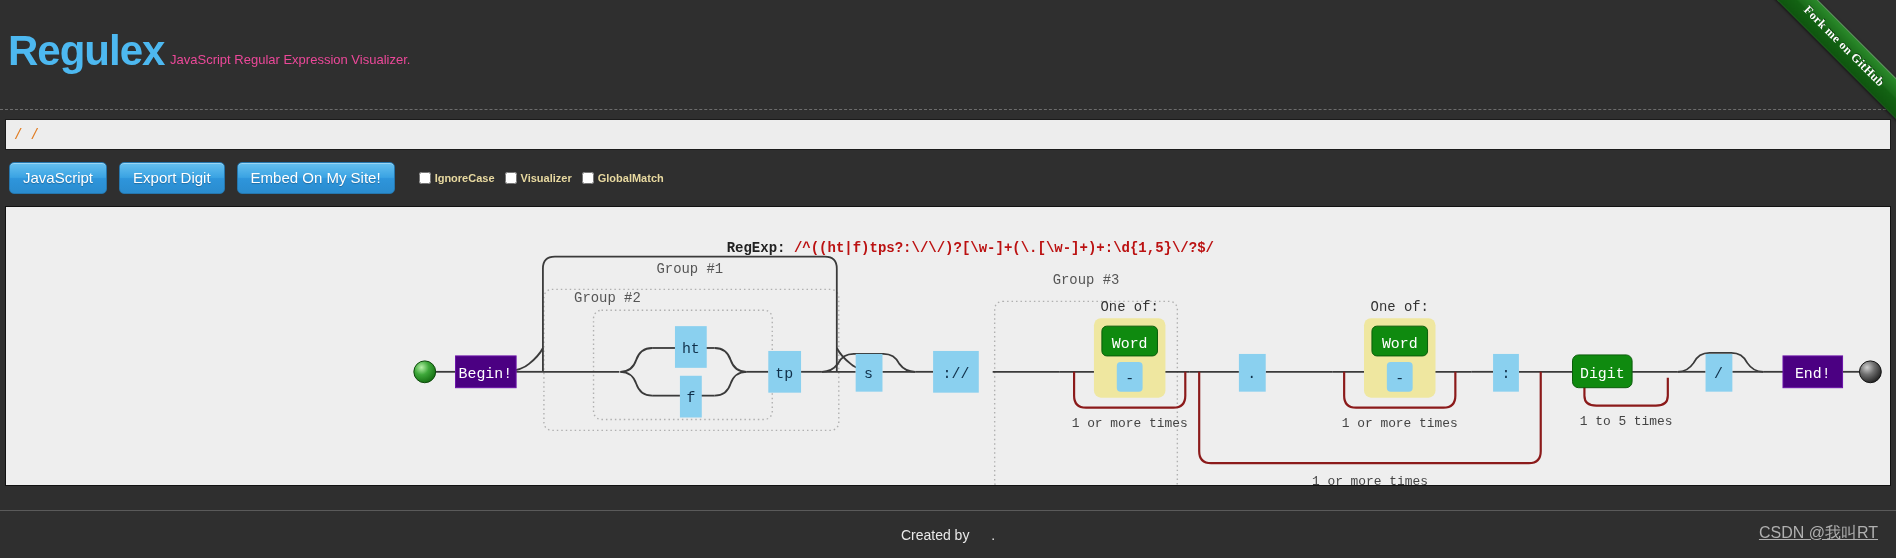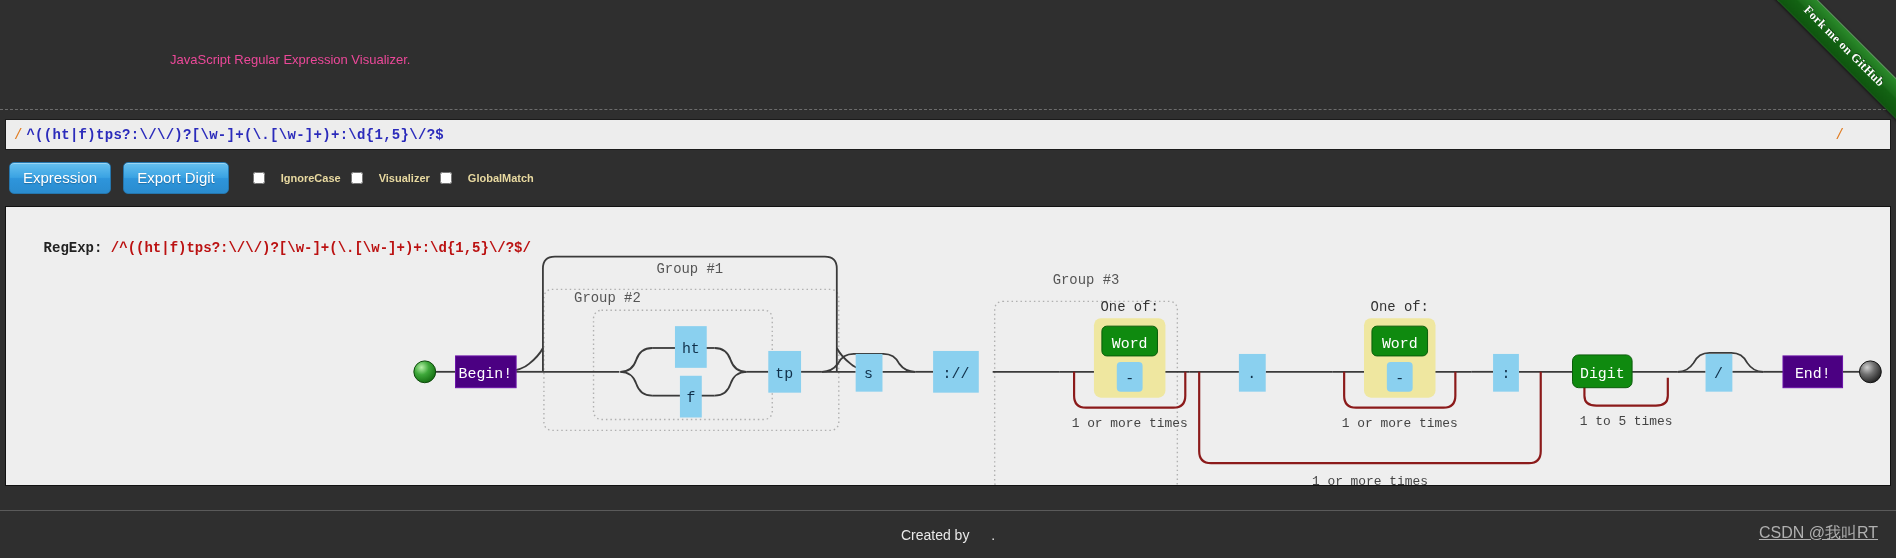--- a/index.html
+++ b/index.html
@@ -87,40 +87,40 @@
     border-radius: 5px;
     color: #ffffff;
     font: 15px "Liberation Sans", sans-serif;
     padding: 6px 13px 7px 13px;
     cursor: pointer;
     text-shadow: 0 1px 1px rgba(0,0,0,.25);
     box-shadow: inset 0 1px 0 rgba(255,255,255,.35);
     white-space: nowrap;
   }
   #flags { display: flex; align-items: center; gap: 10px; margin-left: 12px; }
-  .flag { display: flex; align-items: center; gap: 16px; }
+  .flag { display: flex; align-items: center; gap: 4px; }
   .flag input { width: 12px; height: 12px; margin: 0; cursor: pointer; }
   .flag label {
     color: #e8d9a0;
     font: bold 11px "Liberation Sans", sans-serif;
     cursor: pointer;
   }
 
   
   #viz {
     margin: 9px 5px 0 5px;
     height: 280px;
     background: #eeeeee;
     border: 1px solid #111;
     position: relative;
     overflow: hidden;
   }
   #regexp-title {
-    position: absolute; left: 4px; right: 0; top: 17px;
-    text-align: left;
+    position: absolute; left: 11px; right: 0; top: 17px;
+    text-align: center;
     font: bold 14px "Liberation Mono", monospace;
     white-space: pre;
   }
   .t-black { color: #222; }
   .t-red   { color: #bb1111; }
 
   #diagram { position: absolute; left: 0; top: 0; width: 100%; height: 100%; }
 
   
   #footer {
@@ -141,32 +141,33 @@
   }
 </style>
 </head>
 <body>
 
 <div id="gh-ribbon">
   <div class="band">Fork me on GitHub</div>
 </div>
 
 <div id="header">
+  <div id="brand">Regulex</div>
   <div id="tagline">JavaScript Regular Expression Visualizer.</div>
 </div>
 
 <div id="regex-bar">
   <span class="rx-slash">/</span>
-  <input id="regex-input" type="text" spellcheck="false" value="^((ht|f)tps?:\/\/)?[\w-]+(\.[\w-]+)+:\d{1,5}\/?$" style="">
   <span class="rx-slash rx-slash-end">/</span>
 </div>
 
 <div id="controls">
-  <button class="btn">Expression</button>
+  <button class="btn">JavaScript</button>
   <button class="btn">Export Digit</button>
+  <button class="btn">Embed On My Site!</button>
 
   <div id="flags">
     <span class="flag">
       <input type="checkbox" id="f0" style="">
       <label for="f0">IgnoreCase</label>
     </span>
     <span class="flag">
       <input type="checkbox" id="f1" style="">
       <label for="f1">Visualizer</label>
     </span>

